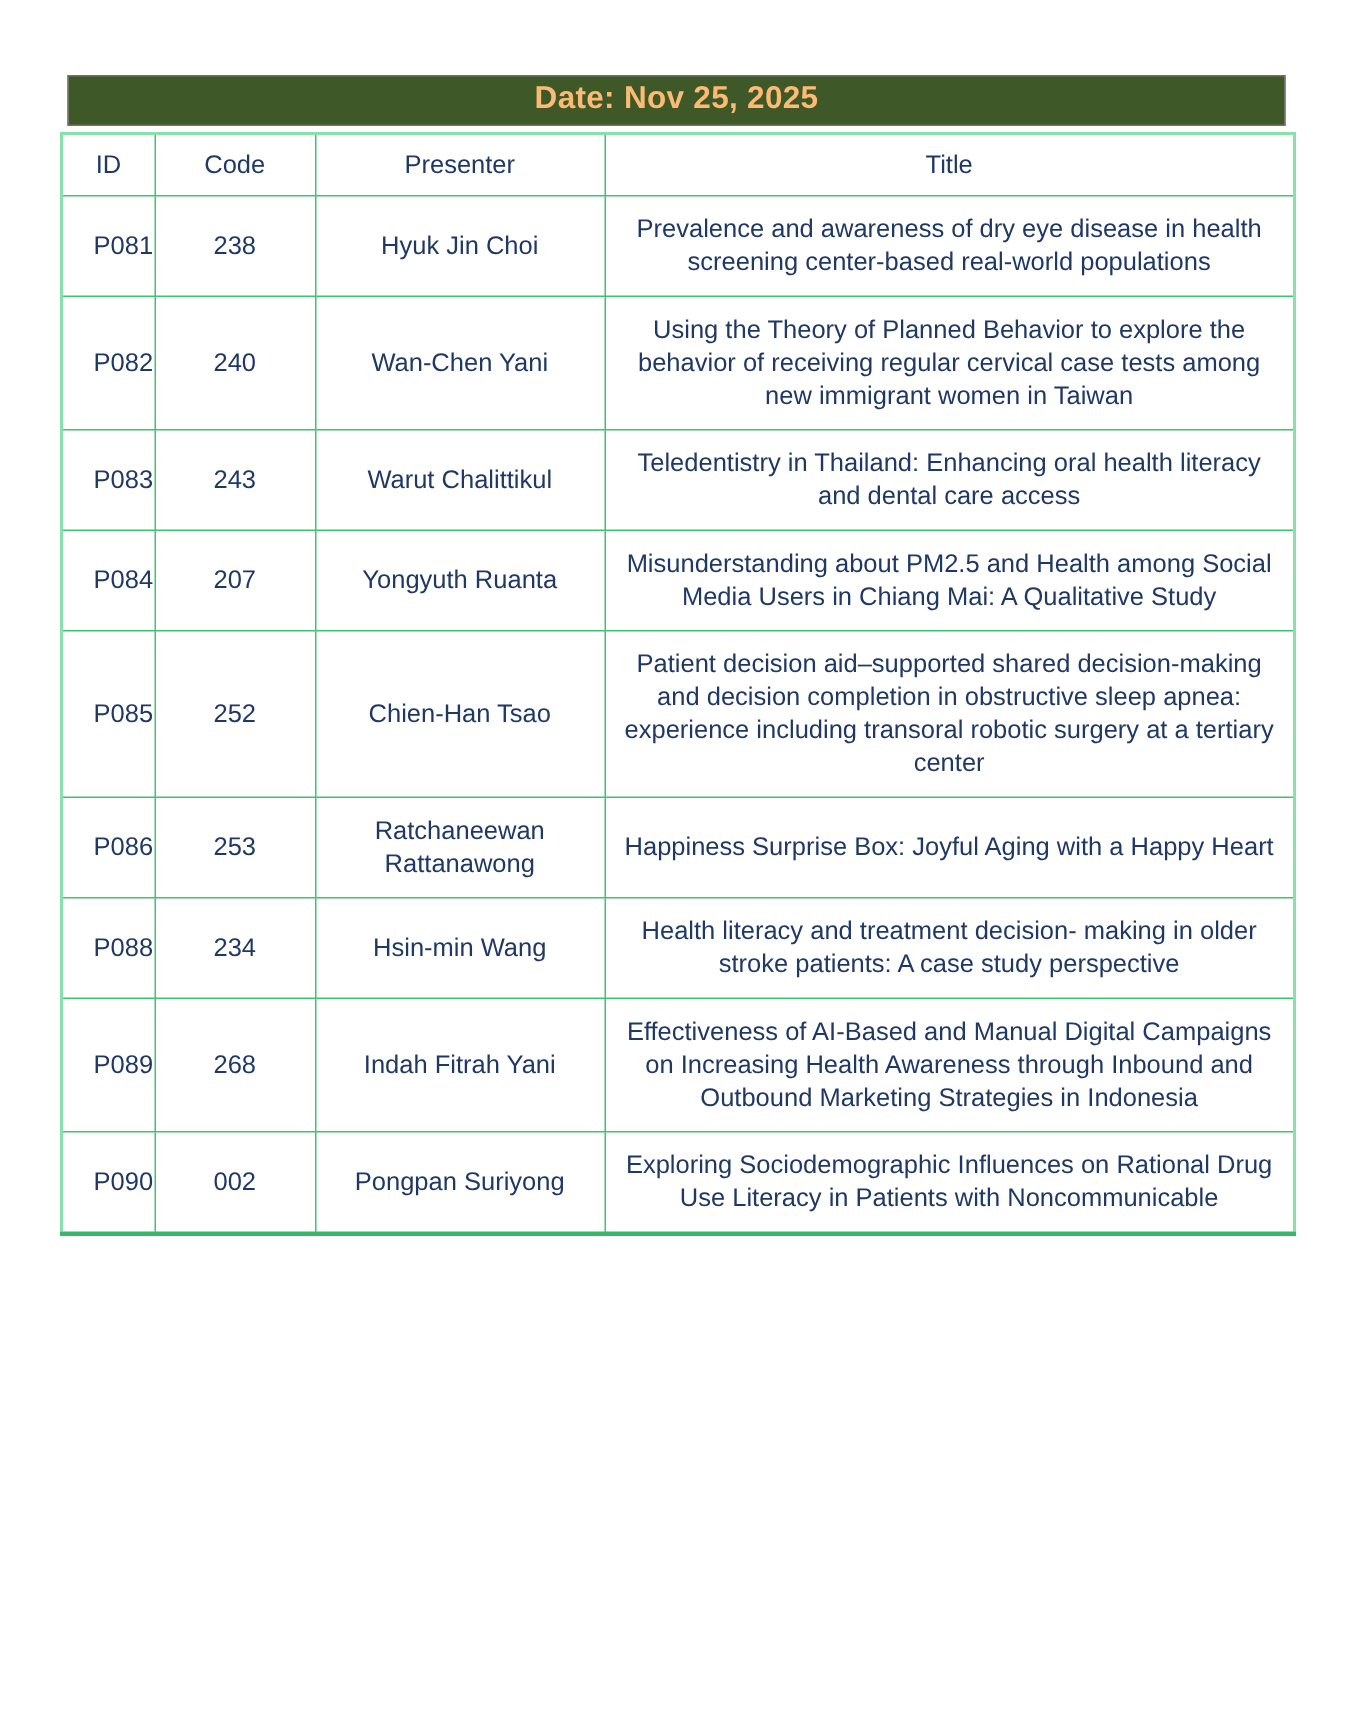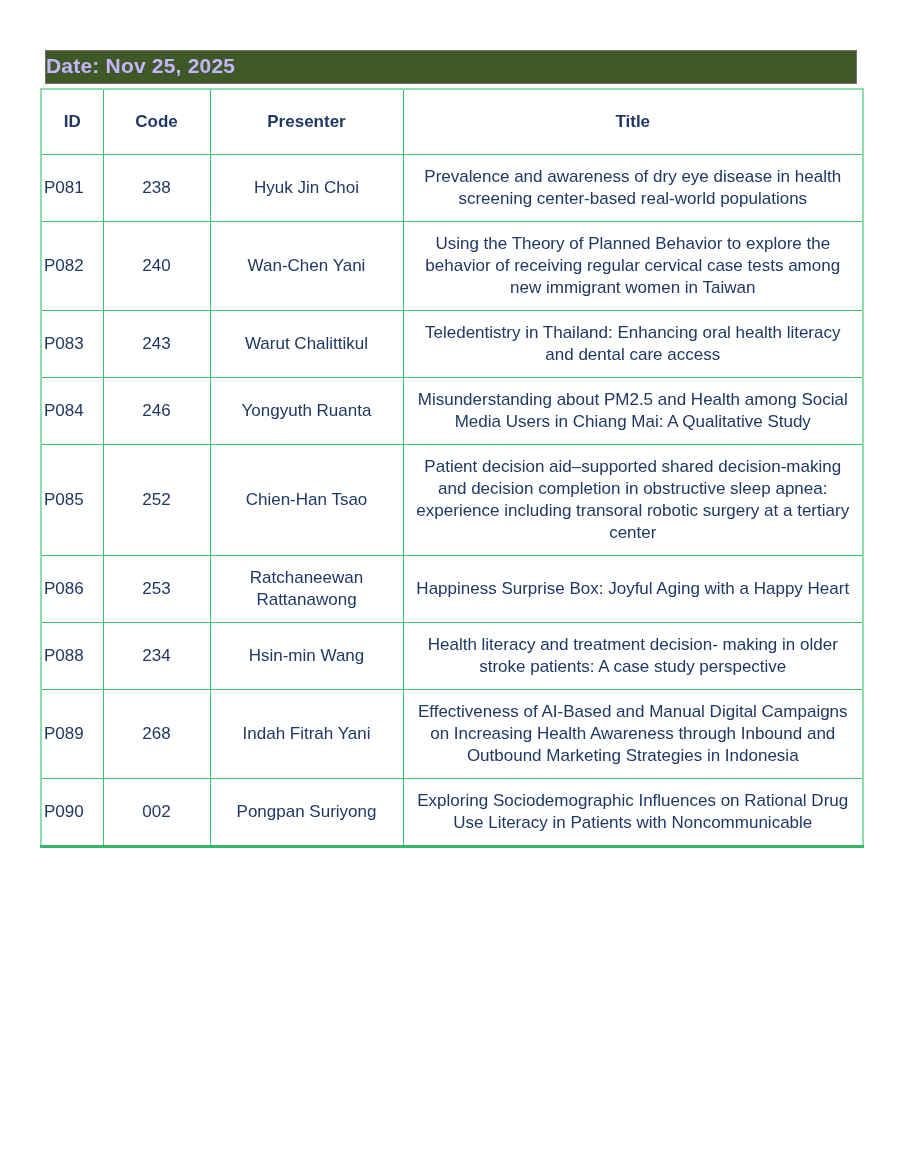--- a/index.html
+++ b/index.html
@@ -18,24 +18,24 @@
   .sheet {
     position: absolute;
     left: 40px;
     top: 50px;
     width: 822px;
   }
   .date-banner {
     margin: 0 5px 4px 5px;
     background: #3e5827;
     border: 1px solid #6f7566;
-    color: #c4b5fd;
+    color: #fdba74;
     font-size: 21px;
     font-weight: bold;
-    text-align: left;
+    text-align: center;
     padding: 3px 0 5px 0;
     letter-spacing: 0.2px;
   }
   table.schedule {
     width: 822px;
     border-collapse: collapse;
     table-layout: fixed;
     border: 2px solid #8adfad;
     border-bottom: 3px solid #35b968;
   }
@@ -47,31 +47,31 @@
   table.schedule td {
     border: 1px solid #3fc273;
     color: #1f3864;
     font-size: 17px;
     line-height: 22px;
     vertical-align: middle;
     background: #ffffff;
     word-wrap: break-word;
   }
   table.schedule th {
-    font-weight: bold;
+    font-weight: normal;
     height: 40px;
-    padding: 12px 4px;
+    padding: 0 4px;
   }
   table.schedule td {
     padding: 11px 6px;
     text-align: center;
   }
   table.schedule td.cell-id {
-    text-align: left;
-    padding-left: 2px;
+    text-align: center;
+    padding-left: 20px;
     padding-right: 0;
   }
 </style>
 </head>
 <body>
 
 <div class="page">
   <div class="sheet">
 
     <div class="date-banner">Date: Nov 25, 2025</div>
@@ -108,21 +108,21 @@
 
   <tr>
     <td class="cell-id">P083</td>
     <td class="cell-code">243</td>
     <td class="cell-presenter">Warut Chalittikul</td>
     <td class="cell-title">Teledentistry in Thailand: Enhancing oral health literacy and dental care access</td>
   </tr>
 
   <tr>
     <td class="cell-id">P084</td>
-    <td class="cell-code">246</td>
+    <td class="cell-code">207</td>
     <td class="cell-presenter">Yongyuth Ruanta</td>
     <td class="cell-title">Misunderstanding about PM2.5 and Health among Social Media Users in Chiang Mai: A Qualitative Study</td>
   </tr>
 
   <tr>
     <td class="cell-id">P085</td>
     <td class="cell-code">252</td>
     <td class="cell-presenter">Chien-Han Tsao</td>
     <td class="cell-title">Patient decision aid–supported shared decision-making and decision completion in obstructive sleep apnea: experience including transoral robotic surgery at a tertiary center</td>
   </tr>

